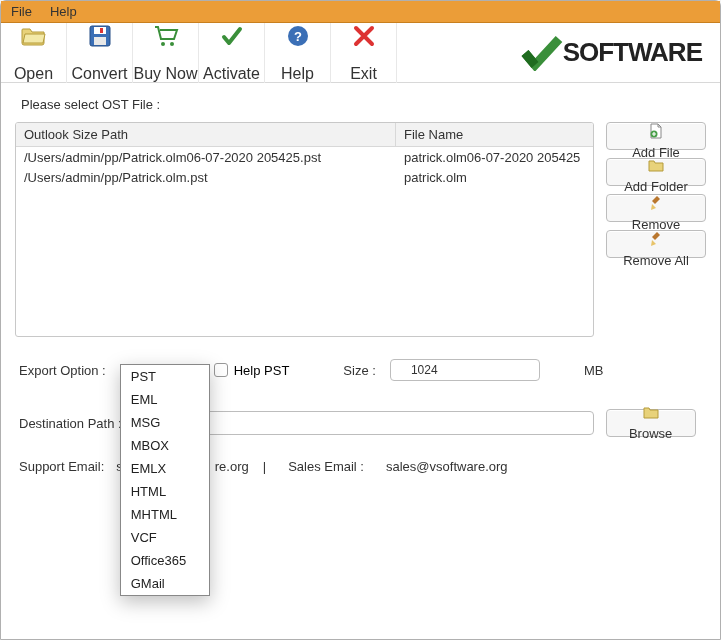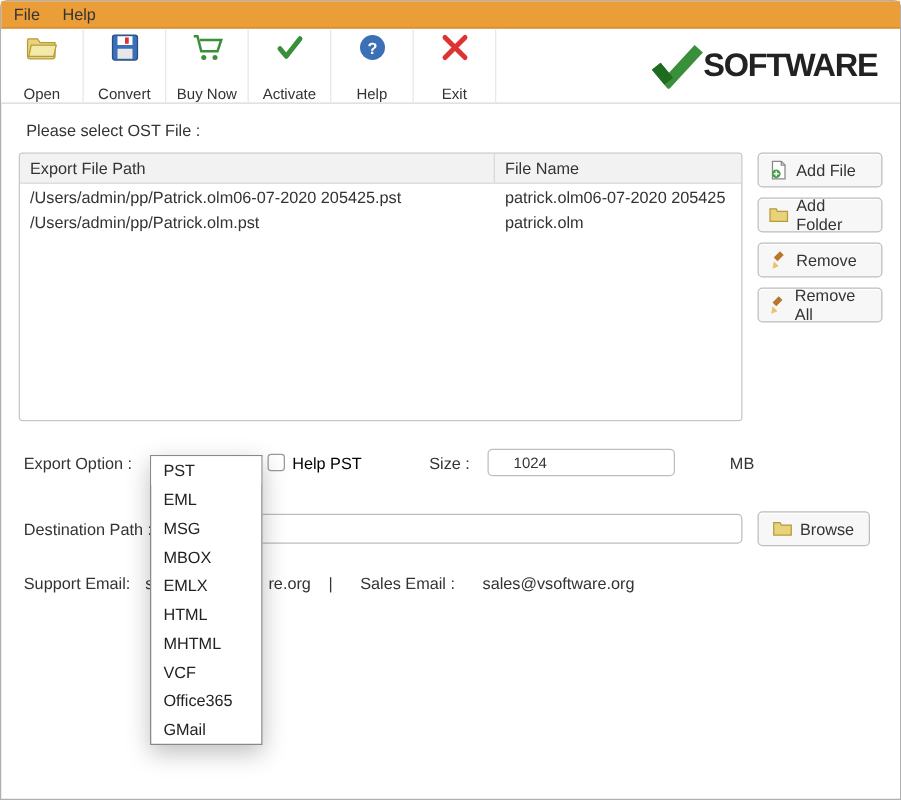--- a/index.html
+++ b/index.html
@@ -14,40 +14,40 @@
 .dot.yellow { background: #ffbd2e; }
 .dot.green { background: #28c940; }
 .titlebar-title { position: absolute; left: 0; right: 0; text-align: center; font-size: 13px; font-weight: 500; color: #4a4a4a; }
 
 .menubar { height: 22px; background: #eb9d38; display: flex; align-items: center; padding: 0 10px; gap: 18px; border-bottom: 1px solid #c87f1e; }
 .menu-item { color: #333; font-size: 13px; cursor: default; }
 
 .toolbar { height: 60px; background: #fff; border-bottom: 1px solid #d8d8d8; display: flex; align-items: center; }
 .tbtn { display: flex; flex-direction: column; align-items: center; justify-content: center; width: 66px; height: 60px; border-right: 1px solid #e8e8e8; cursor: default; }
 .tbtn-icon { width: 28px; height: 28px; display: flex; align-items: center; justify-content: center; }
-.tbtn-label { font-size: 12px; color: #333; margin-top: 16px; }
+.tbtn-label { font-size: 16px; color: #333; margin-top: 16px; }
 .brand { flex: 1; display: flex; align-items: center; justify-content: flex-end; padding-right: 18px; }
 .brand-text { font-size: 26px; font-weight: 900; color: #222; letter-spacing: -1px; }
 
 .content { padding: 10px 14px; }
 .hint { font-size: 13px; color: #333; padding: 4px 6px 10px; }
 
 .body-row { display: flex; gap: 12px; }
 .file-table { flex: 1; border: 1px solid #c8c8c8; background: #fff; border-radius: 3px; height: 215px; overflow: hidden; }
 .thead { display: flex; background: #f2f2f2; border-bottom: 1px solid #d8d8d8; height: 24px; align-items: center; }
 .th { padding: 0 8px; font-size: 13px; color: #333; }
 .th-path { width: 380px; border-right: 1px solid #d8d8d8; height: 100%; display: flex; align-items: center; }
 .th-name { flex: 1; }
 .tbody { }
 .trow { display: flex; height: 20px; align-items: center; }
 .td-path { width: 380px; padding: 0 8px; font-size: 13px; color: #333; white-space: nowrap; overflow: hidden; }
 .td-name { flex: 1; padding: 0 8px; font-size: 13px; color: #333; }
 
 .side-buttons { width: 100px; display: flex; flex-direction: column; gap: 8px; }
-.btn { height: 28px; background: #f7f7f7; border: 1px solid #bdbdbd; border-radius: 4px; display: flex; align-items: center; justify-content: flex-start; padding: 0 8px; gap: 6px; font-size: 13px; color: #333; cursor: default; box-shadow: inset 0 1px 0 #fff; }
+.btn { height: 28px; background: #f7f7f7; border: 1px solid #bdbdbd; border-radius: 4px; display: flex; align-items: center; justify-content: flex-start; padding: 0 8px; gap: 6px; font-size: 13px; color: #333; cursor: default; box-shadow: inset 0 1px 0 #fff; flex-direction: column; }
 .btn .bicon { width: 16px; height: 16px; display: inline-flex; align-items: center; justify-content: center; }
 
 .options-row { display: flex; align-items: center; margin-top: 22px; gap: 14px; padding: 0 4px; position: relative; }
 .lbl { font-size: 13px; color: #333; }
 .dropdown-anchor { position: relative; width: 80px; }
 .check { display: flex; align-items: center; gap: 6px; }
 .checkbox { width: 14px; height: 14px; border: 1px solid #999; border-radius: 3px; background: #fff; }
 .size-input { width: 150px; height: 22px; border: 1px solid #bdbdbd; border-radius: 4px; padding: 0 20px; font-size: 12px; color: #333; }
 
 .dest-row { display: flex; align-items: center; margin-top: 28px; gap: 12px; padding: 0 4px; }
@@ -134,21 +134,21 @@
       <span class="brand-text">SOFTWARE</span>
     </div>
   </div>
 
   <div class="content">
     <div class="hint">Please select OST File :</div>
 
     <div class="body-row">
       <div class="file-table">
         <div class="thead">
-          <div class="th th-path">Export File Path</div>
+          <div class="th th-path">Outlook Size Path</div>
           <div class="th th-name">File Name</div>
         </div>
         <div class="tbody">
           <div class="trow">
             <div class="td-path">/Users/admin/pp/Patrick.olm06-07-2020 205425.pst</div>
             <div class="td-name">patrick.olm06-07-2020 205425</div>
           </div>
           <div class="trow">
             <div class="td-path">/Users/admin/pp/Patrick.olm.pst</div>
             <div class="td-name">patrick.olm</div>

